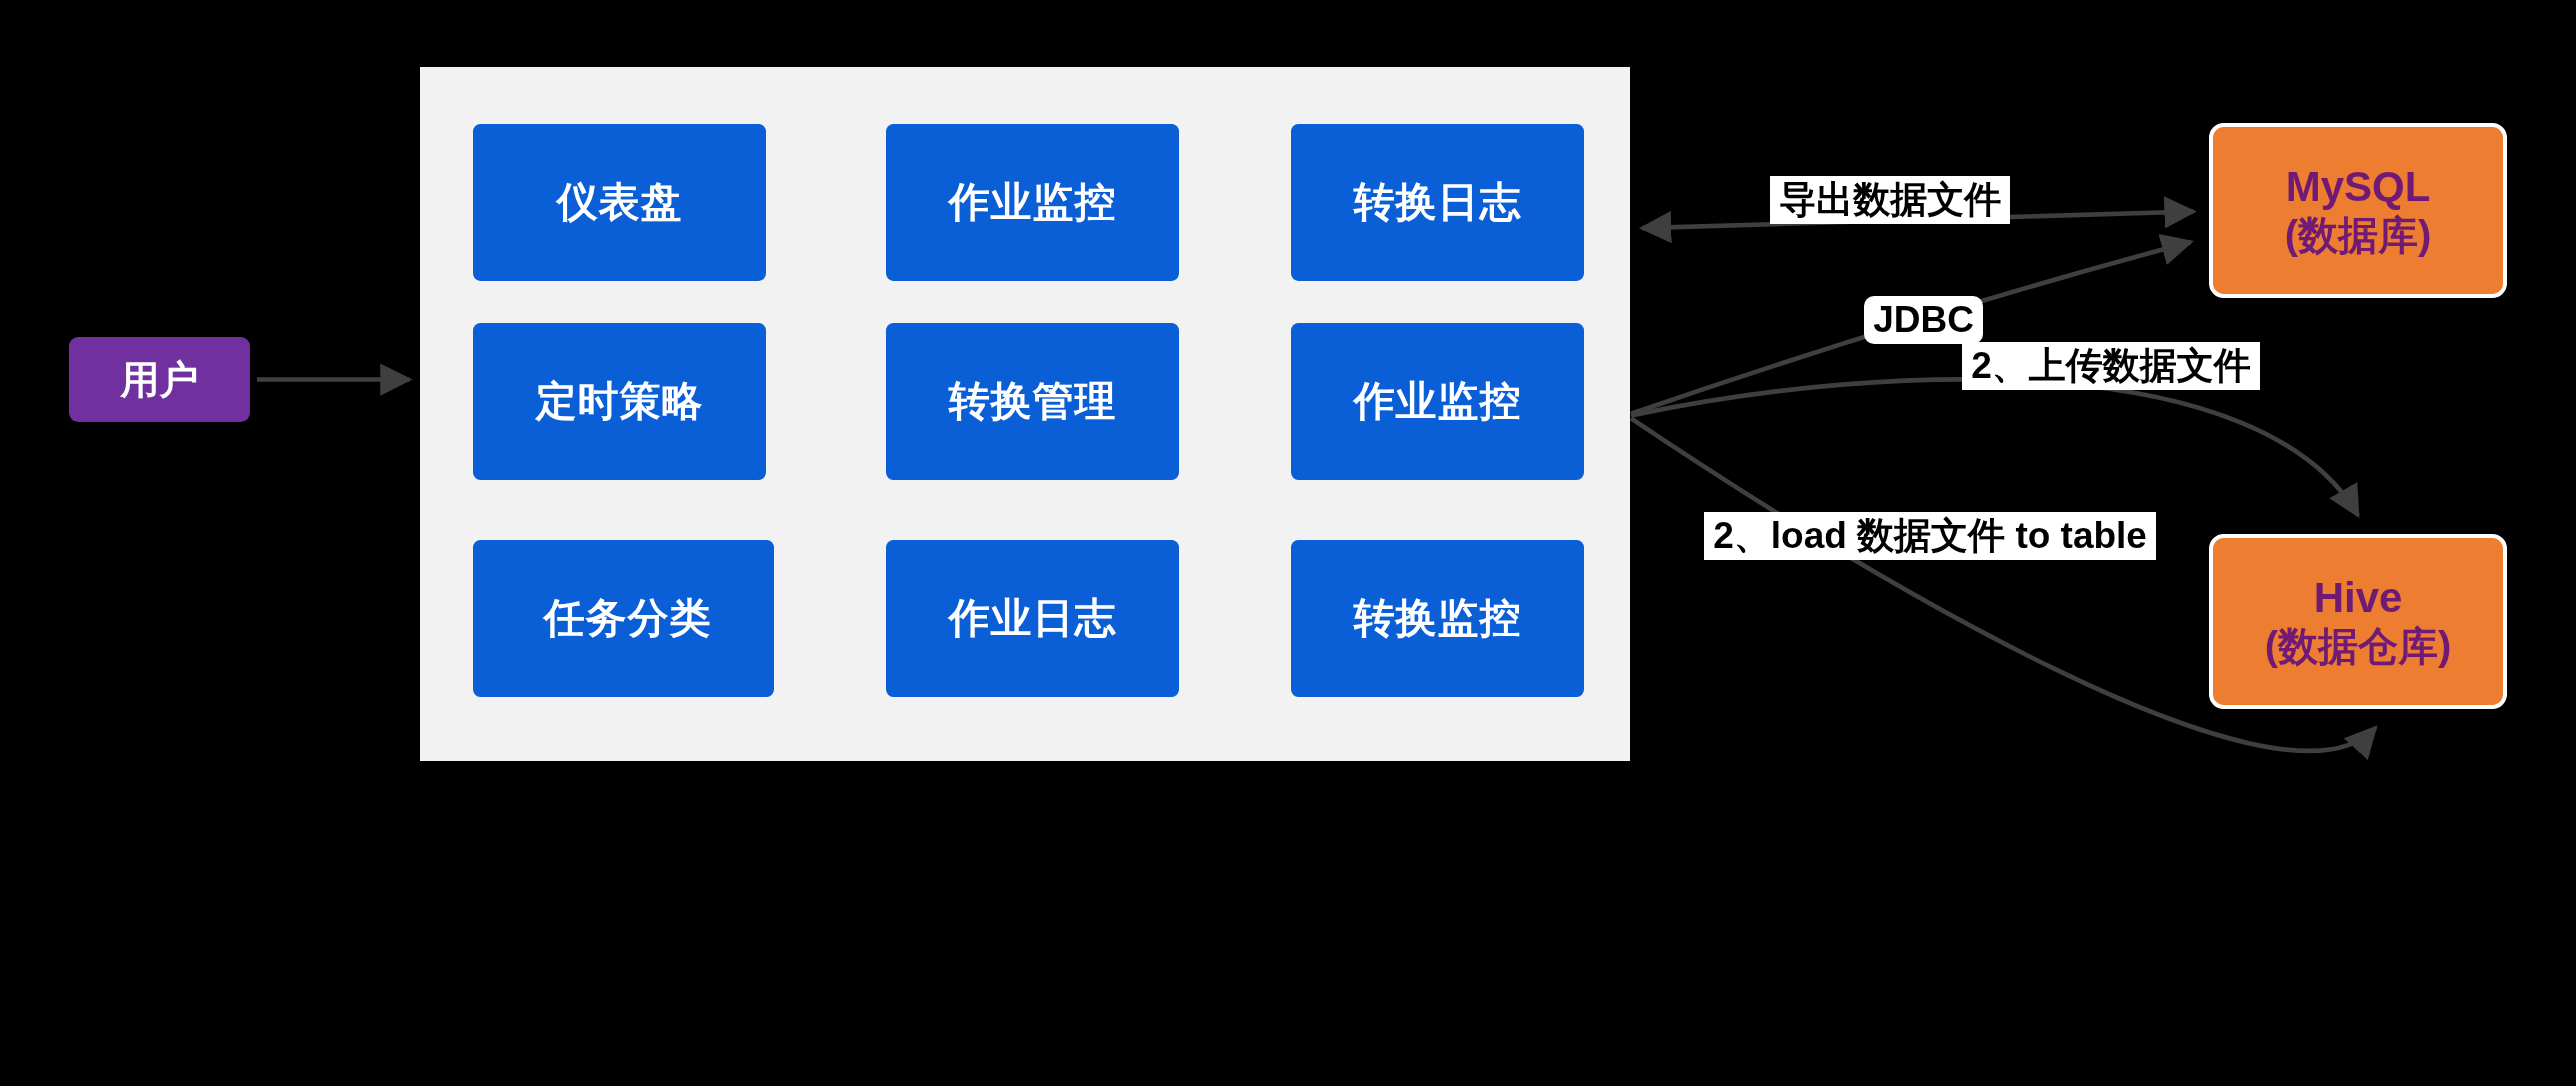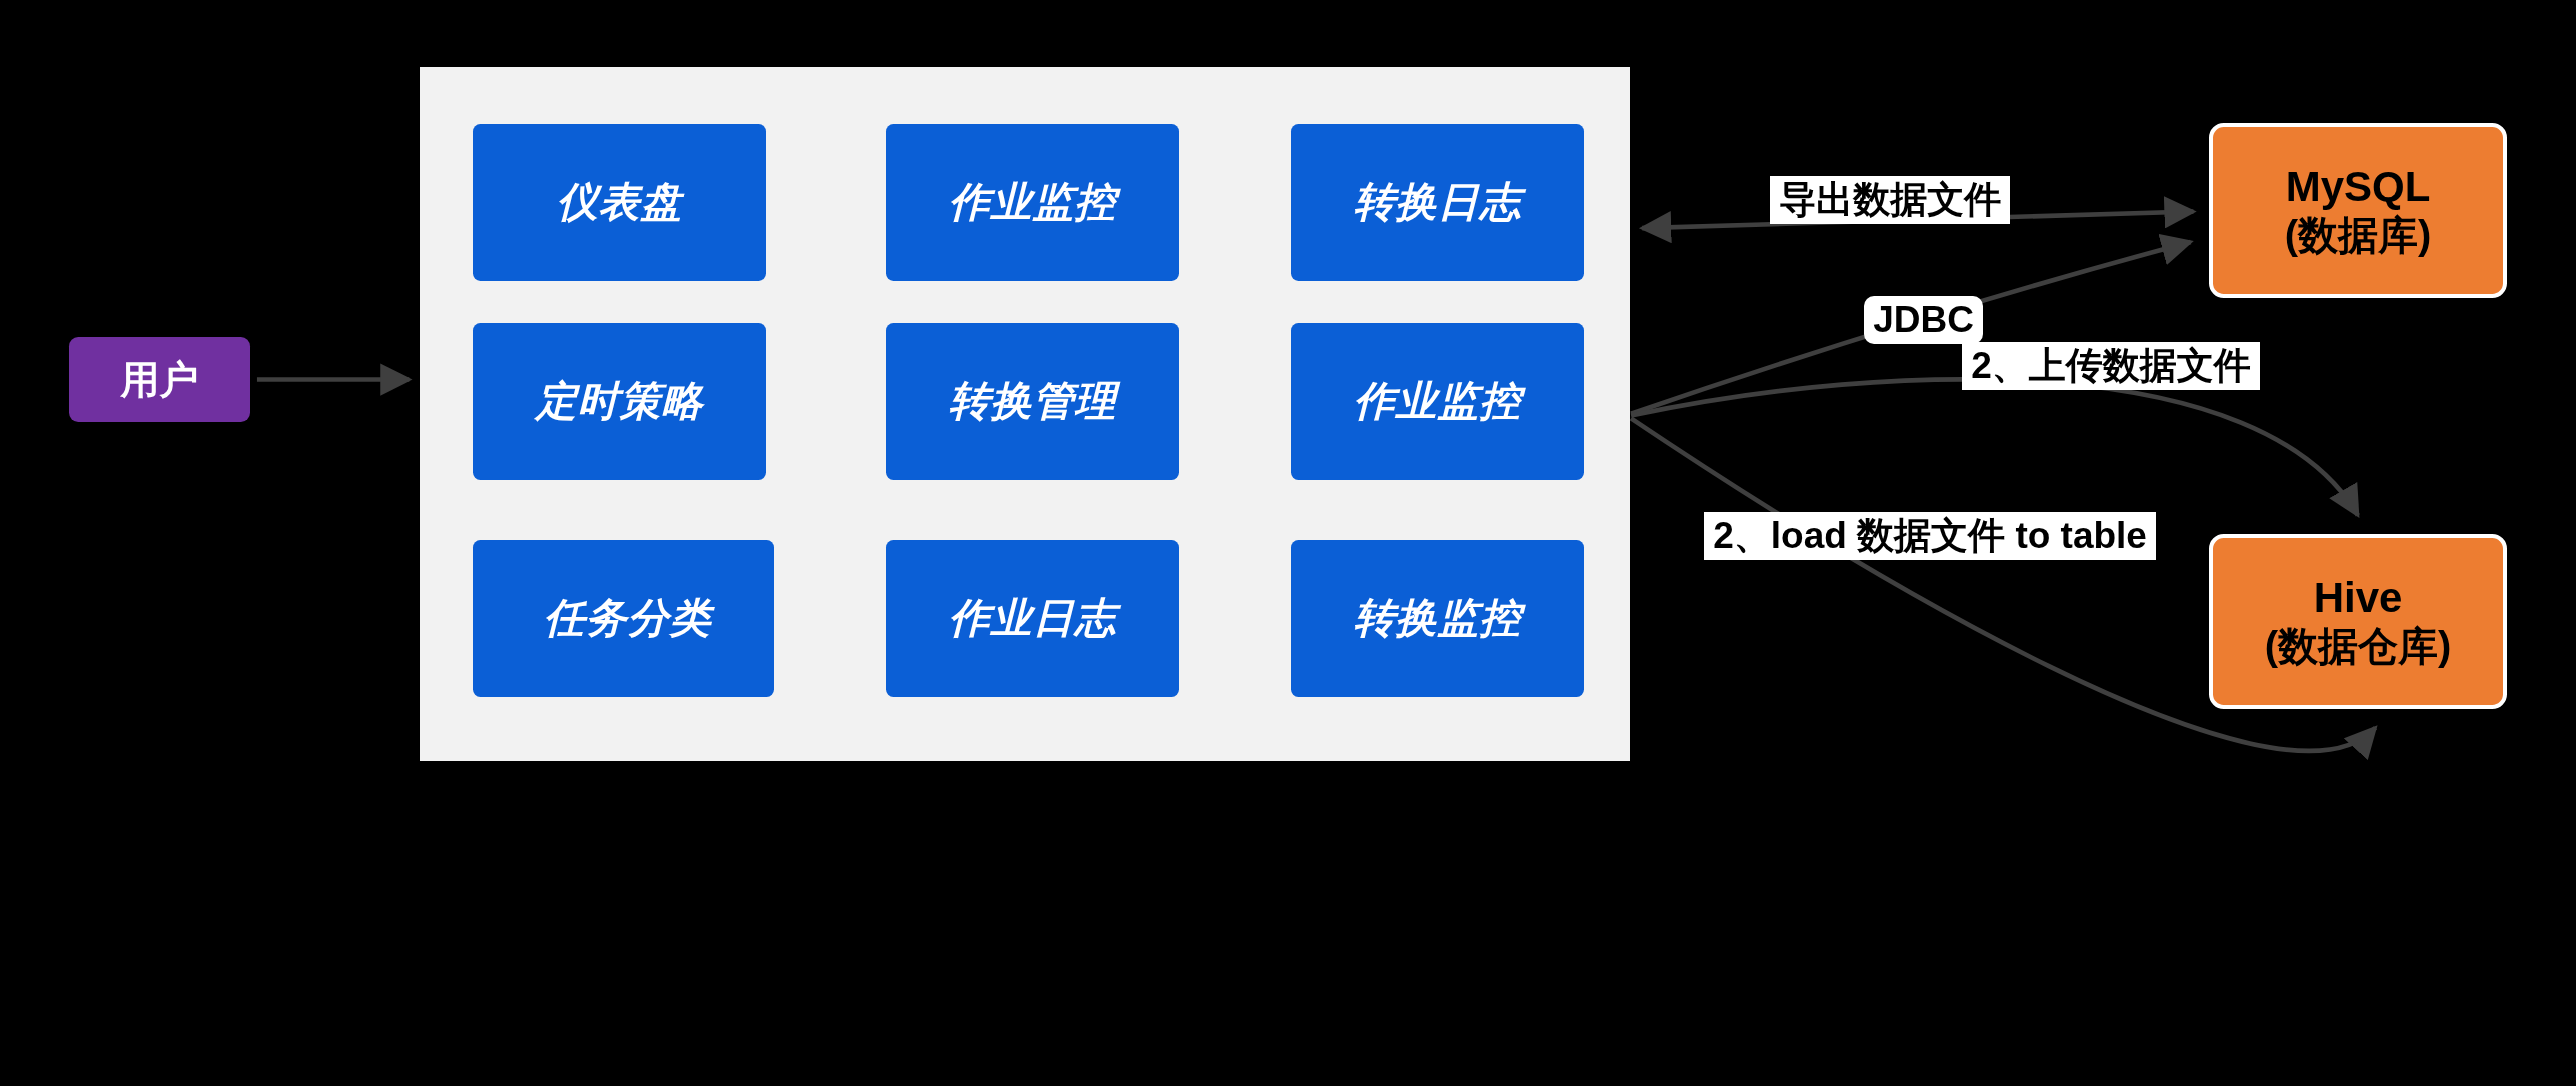--- a/index.html
+++ b/index.html
@@ -31,41 +31,40 @@
     color: #ffffff;
     font-weight: bold;
     font-size: 39px;
     display: flex; align-items: center; justify-content: center;
   }
 
   .panel {
     left: 420px; top: 67px;
     width: 1210px; height: 694px;
     background: #F2F2F2;
-    font-style: italic;
   }
   .grid-btn {
     position: absolute;
     width: 293px; height: 157px;
     background: #0B5FD6;
     border-radius: 7.4px;
     color: #ffffff;
     font-weight: bold;
     font-size: 41px;
     display: flex; align-items: center; justify-content: center;
     letter-spacing: 0.9px;
   }
 
   .db-node {
     width: 298px; height: 175px;
     background: #ED7D31;
     border: 4.6px solid #ffffff;
     border-radius: 14.8px;
     box-sizing: border-box;
-    color: #000000;
+    color: #701a75;
     font-weight: bold;
     text-align: center;
     display: flex; flex-direction: column; align-items: center; justify-content: center;
     line-height: 1.15;
   }
   .db-name { font-size: 42px; }
   .db-sub  { font-size: 40px; }
 
   .edge-label {
     background: #ffffff;

